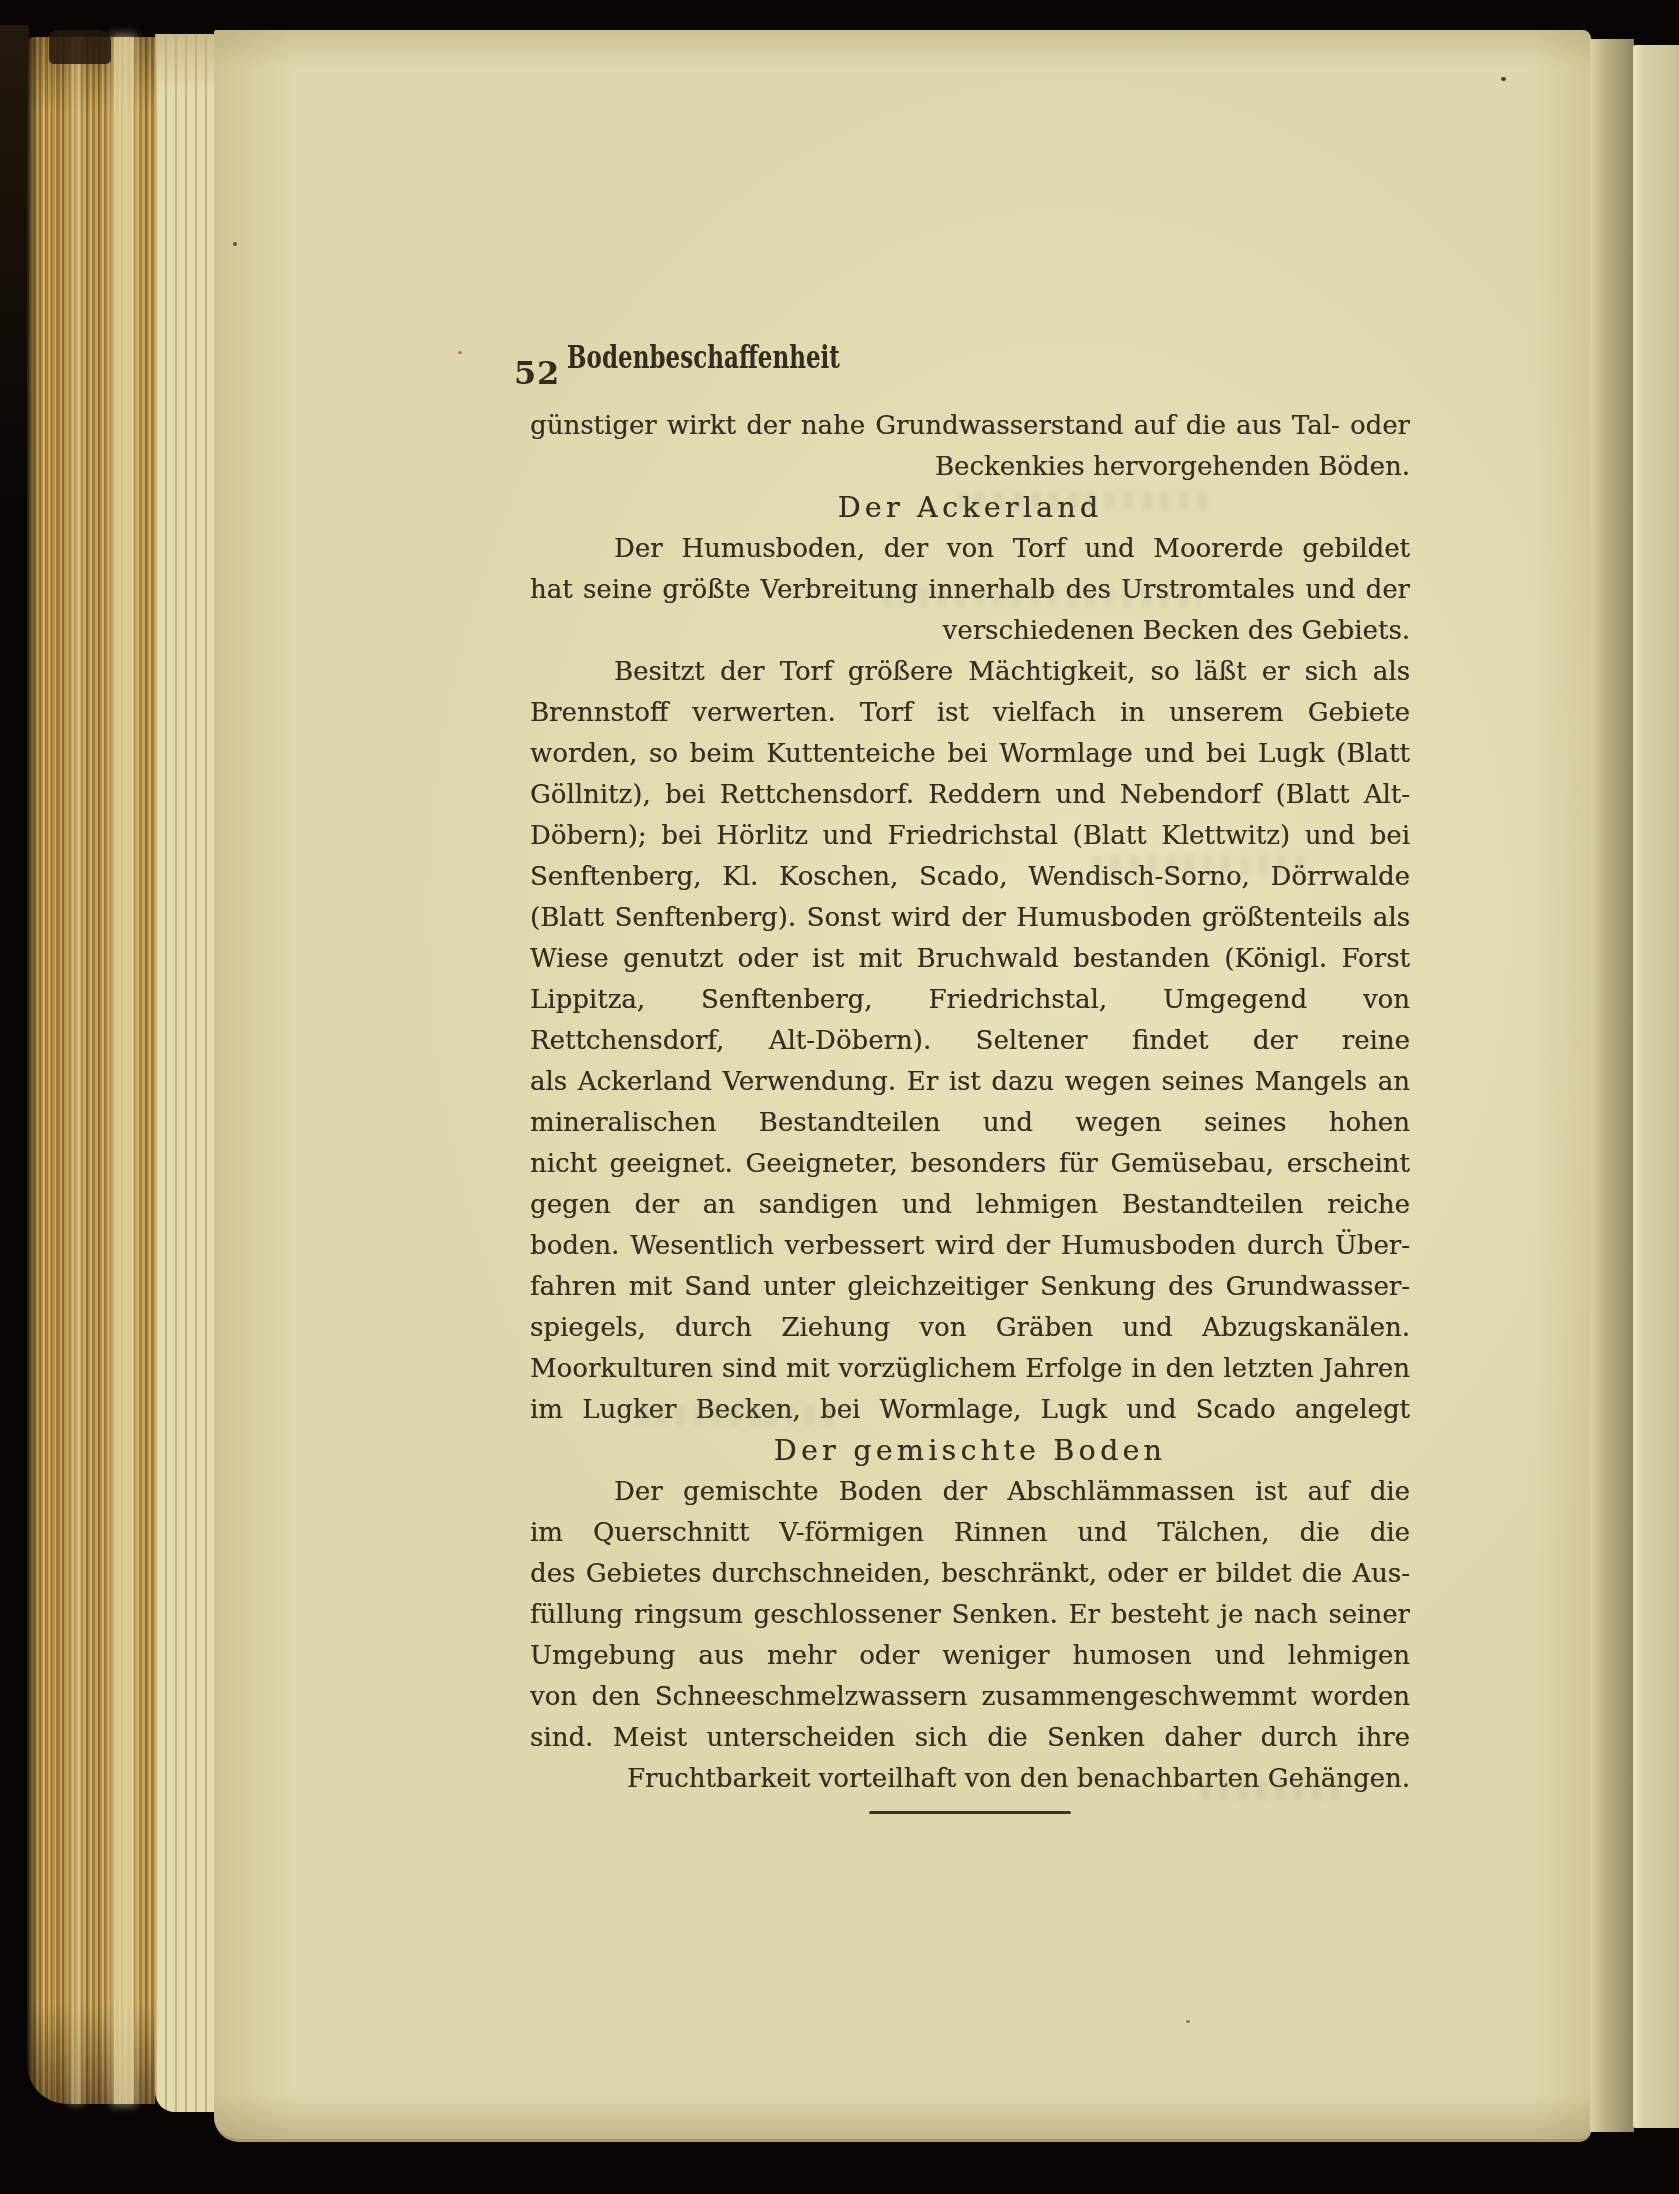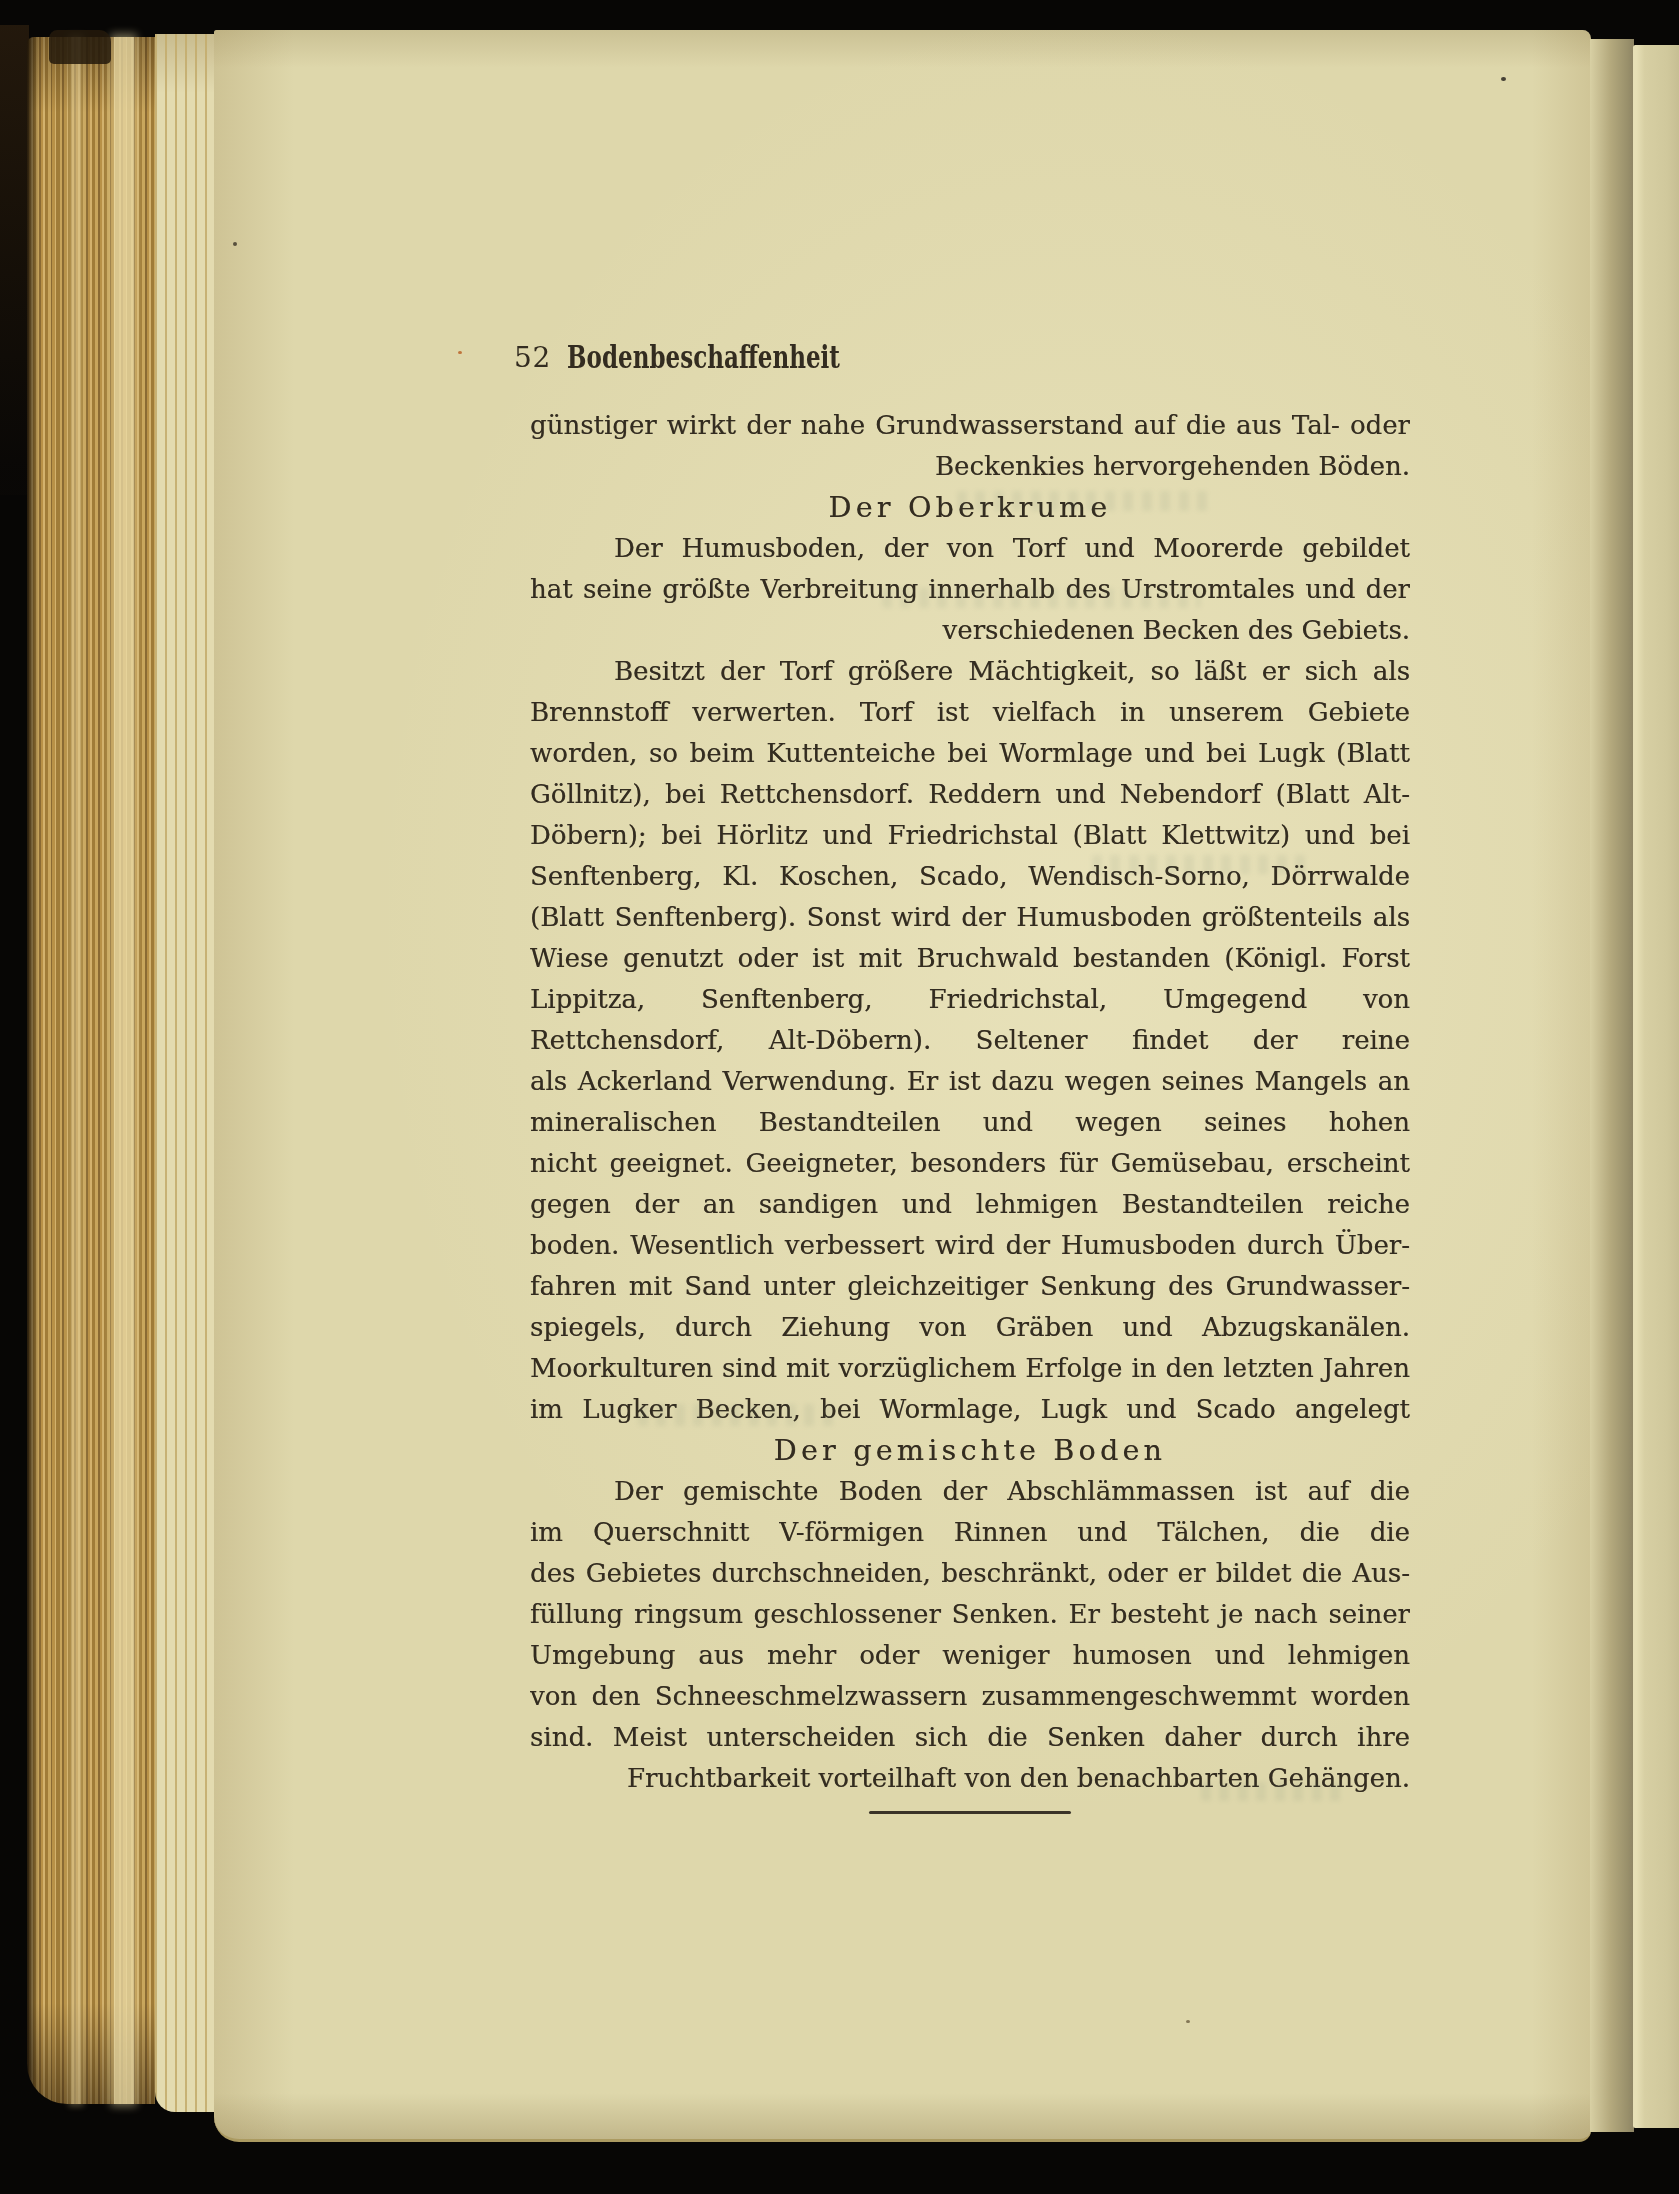--- a/index.html
+++ b/index.html
@@ -55,21 +55,21 @@
 
   
   .gutter{position:absolute;left:1590px;top:39px;width:44px;height:2093px;
     background:linear-gradient(90deg,#d8d0a4,#b5aa7e 45%,#99906b 85%,#8d8464);}
   .next-page{position:absolute;left:1633px;top:45px;width:46px;height:2083px;
     border-radius:2.5px 0 0 2.5px;
     background:linear-gradient(90deg,#e7e0b6 0 3.4px,#d7cfa3 11.8px,#d0c89c 75%,#c6be93);}
 
   
   .header-row{position:absolute;left:300px;top:309px;width:880px;height:37px;color:var(--ink);}
-  .pagenum{position:absolute;left:0;top:0;font-size:28px;font-weight:400;line-height:37px;
+  .pagenum{position:absolute;left:0;top:16px;font-size:32px;font-weight:700;line-height:37px;
     letter-spacing:0.8px;}
   .running{position:absolute;left:0;top:0;width:100%;line-height:37px;}
   .rh-inner{display:inline-block;font-size:32px;font-weight:700;transform:scaleX(.72);
     transform-origin:center;letter-spacing:0;}
 
   
   .text-block{position:absolute;left:316px;top:375px;width:880px;color:var(--ink);}
   .line{height:41px;line-height:41px;font-size:26px;overflow:hidden;
     text-shadow:0.3px 0.3px 0.4px rgba(51,44,32,.55);}
   .body{text-align:justify;text-align-last:justify;}
@@ -99,21 +99,21 @@
 
     <div class="header-row">
       <span class="pagenum">52</span>
       <span class="running"><span class="rh-inner">Bodenbeschaffenheit</span></span>
     </div>
 
     <div class="text-block">
       <div id="lines">
           <div class="line body">günstiger wirkt der nahe Grundwasserstand auf die aus Tal- oder</div>
           <div class="line body-end">Beckenkies hervorgehenden Böden.</div>
-          <div class="line heading">Der Oberkrume</div>
+          <div class="line heading">Der Ackerland</div>
           <div class="line body-indent">Der Humusboden, der von Torf und Moorerde gebildet wird,</div>
           <div class="line body">hat seine größte Verbreitung innerhalb des Urstromtales und der</div>
           <div class="line body-end">verschiedenen Becken des Gebiets.</div>
           <div class="line body-indent">Besitzt der Torf größere Mächtigkeit, so läßt er sich als</div>
           <div class="line body">Brennstoff verwerten. Torf ist vielfach in unserem Gebiete gestochen</div>
           <div class="line body">worden, so beim Kuttenteiche bei Wormlage und bei Lugk (Blatt</div>
           <div class="line body">Göllnitz), bei Rettchensdorf. Reddern und Nebendorf (Blatt Alt-</div>
           <div class="line body">Döbern); bei Hörlitz und Friedrichstal (Blatt Klettwitz) und bei</div>
           <div class="line body">Senftenberg, Kl. Koschen, Scado, Wendisch-Sorno, Dörrwalde usw.</div>
           <div class="line body">(Blatt Senftenberg). Sonst wird der Humusboden größtenteils als</div>

